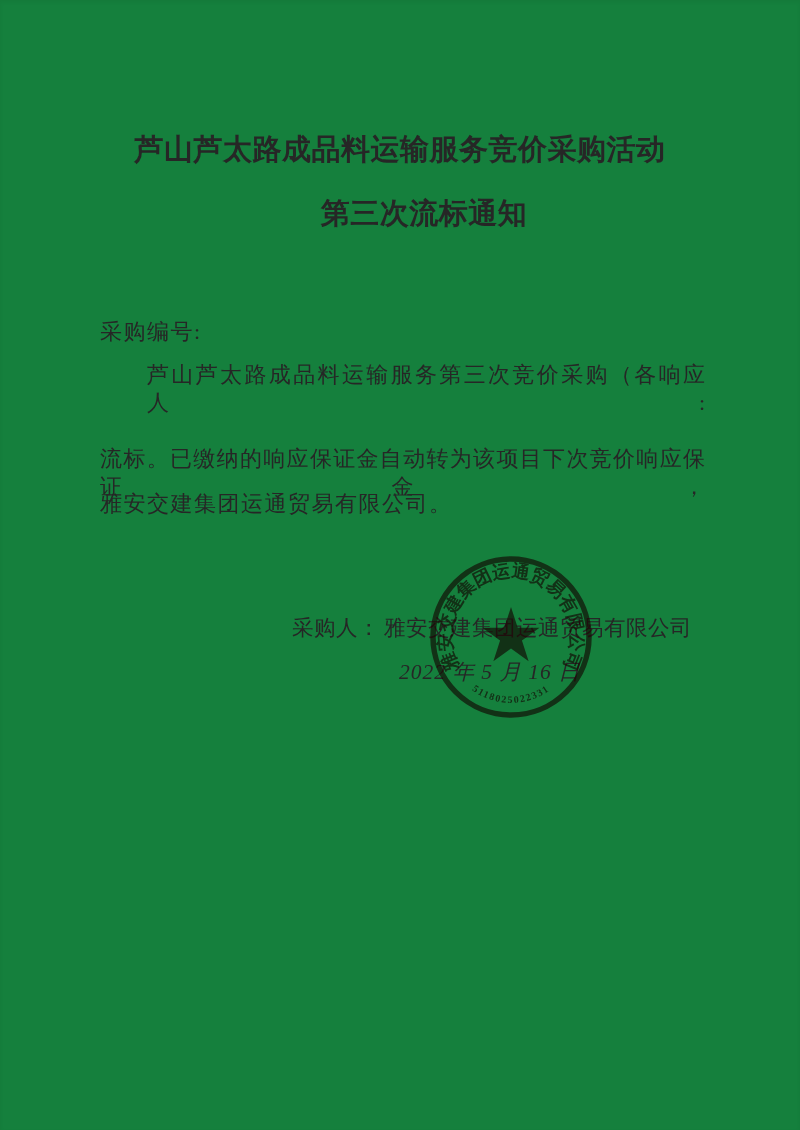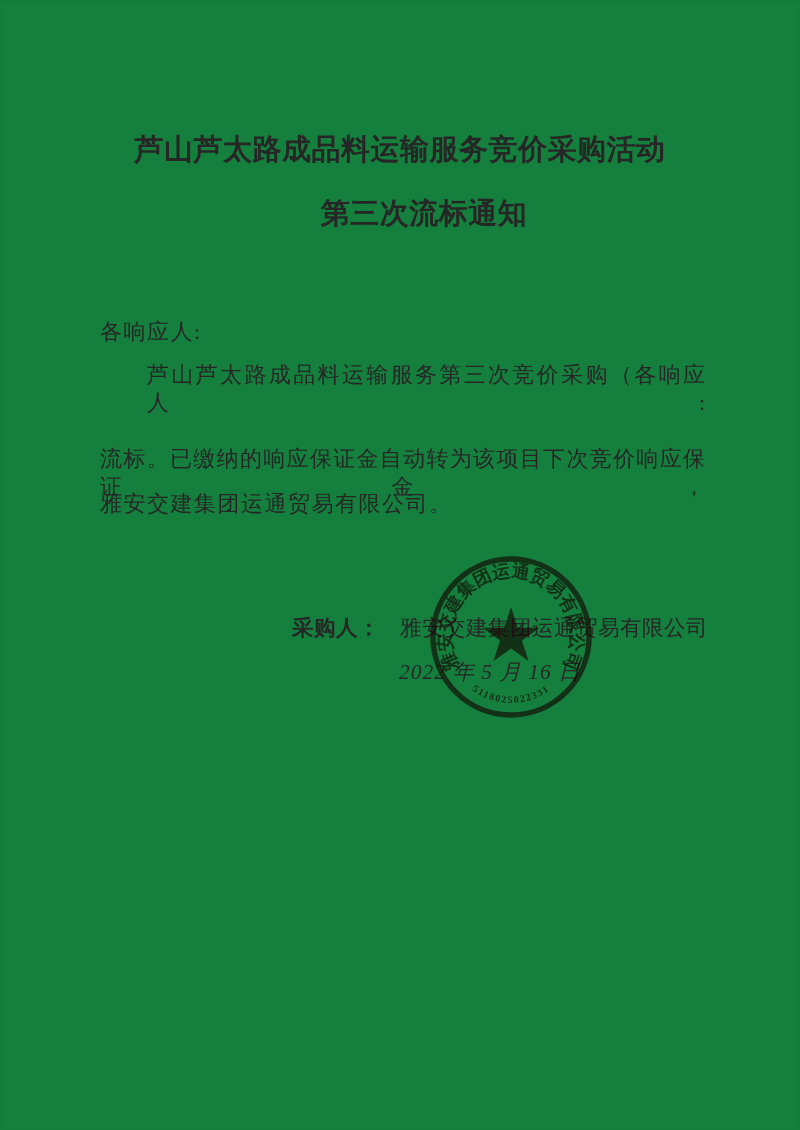--- a/index.html
+++ b/index.html
@@ -57,21 +57,21 @@
 
   .purchaser-line {
     position: absolute;
     left: 292px;
     top: 615px;
     font-size: 21.5px;
     letter-spacing: 0.5px;
     line-height: 1.25;
     white-space: nowrap;
   }
-  .purchaser-line .label { margin-right: 20px; font-weight: bold; }
+  .purchaser-line .label { margin-right: 4px; }
   .date-line {
     position: absolute;
     left: 399px;
     top: 659px;
     font-size: 21.5px;
     letter-spacing: 1px;
     line-height: 1.25;
     white-space: nowrap;
     font-style: italic;
   }
@@ -92,21 +92,21 @@
 </style>
 </head>
 <body>
 
 <div class="page">
 
   <div class="title-line title-1">芦山芦太路成品料运输服务竞价采购活动</div>
 
   <div class="title-line title-2">第三次流标通知</div>
 
-  <div class="body-line salutation">各响应人:</div>
+  <div class="body-line salutation">采购编号:</div>
 
   <div class="body-line body-l0 jl indent">芦山芦太路成品料运输服务第三次竞价采购（各响应人:</div>
 
 
   <div class="body-line body-l2 jl">流标。已缴纳的响应保证金自动转为该项目下次竞价响应保证金，</div>
 
   <div class="body-line body-l3">雅安交建集团运通贸易有限公司。</div>
 
   <div class="purchaser-line">
     <span class="label">采购人：</span><span>雅安交建集团运通贸易有限公司</span>

